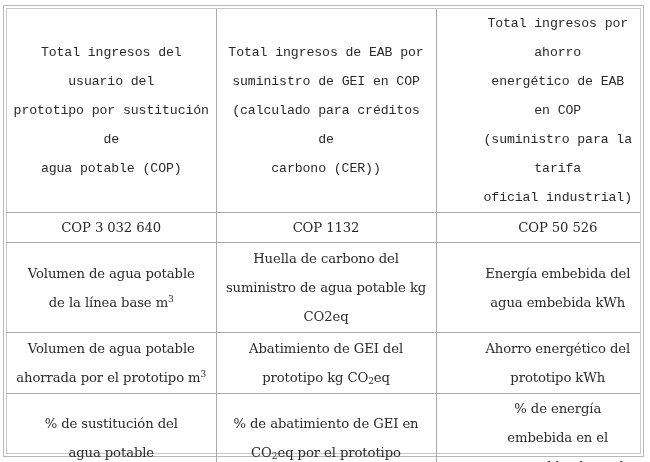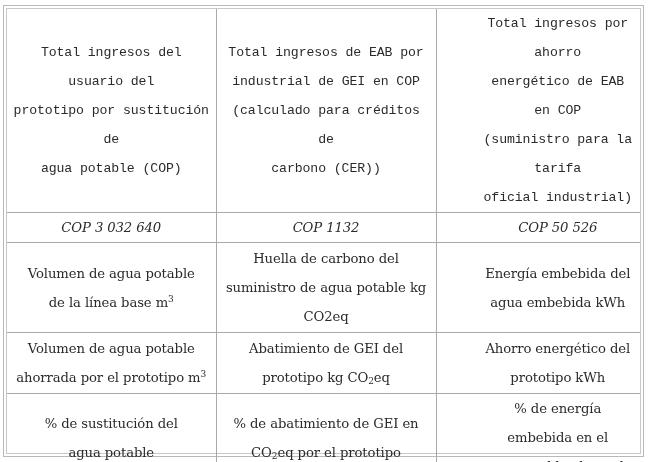--- a/index.html
+++ b/index.html
@@ -44,21 +44,21 @@
       letter-spacing: -0.1px;
     }
     table tr:first-child td { border-top: none; font-family: Liberation Mono, monospace; }
     table tr:last-child td { border-bottom: none; }
     table td:first-child { border-left: none; }
     table td:last-child { border-right: none; padding-left: 45px; }
     col.c1 { width: 209px; }
     col.c2 { width: 220px; }
     col.c3 { width: 204px; }
     tr.h-head { height: 118px; }
-    tr.h-val { height: 30px; font-style: italic; }
+    tr.h-val { height: 30px; }
     tr.h-3 { height: 90px; }
     tr.h-2 { height: 61px; }
     .line { display: block; }
     sup, sub { font-size: 9px; line-height: 0; }
     sub { position: relative; top: 2px; vertical-align: baseline; }
     sup { position: relative; top: -5px; vertical-align: baseline; }
   </style>
 </head>
 <body>
 
@@ -72,21 +72,21 @@
 
     <tbody>
         <tr class="h-head">
       <td>
         <span class="line">Total ingresos del usuario del</span>
         <span class="line">prototipo por sustitución de</span>
         <span class="line">agua potable (COP)</span>
       </td>
       <td>
         <span class="line">Total ingresos de EAB por</span>
-        <span class="line">industrial de GEI en COP</span>
+        <span class="line">suministro de GEI en COP</span>
         <span class="line">(calculado para créditos de</span>
         <span class="line">carbono (CER))</span>
       </td>
       <td>
         <span class="line">Total ingresos por ahorro</span>
         <span class="line">energético de EAB en COP</span>
         <span class="line">(suministro para la tarifa</span>
         <span class="line">oficial industrial)</span>
       </td>
     </tr>

